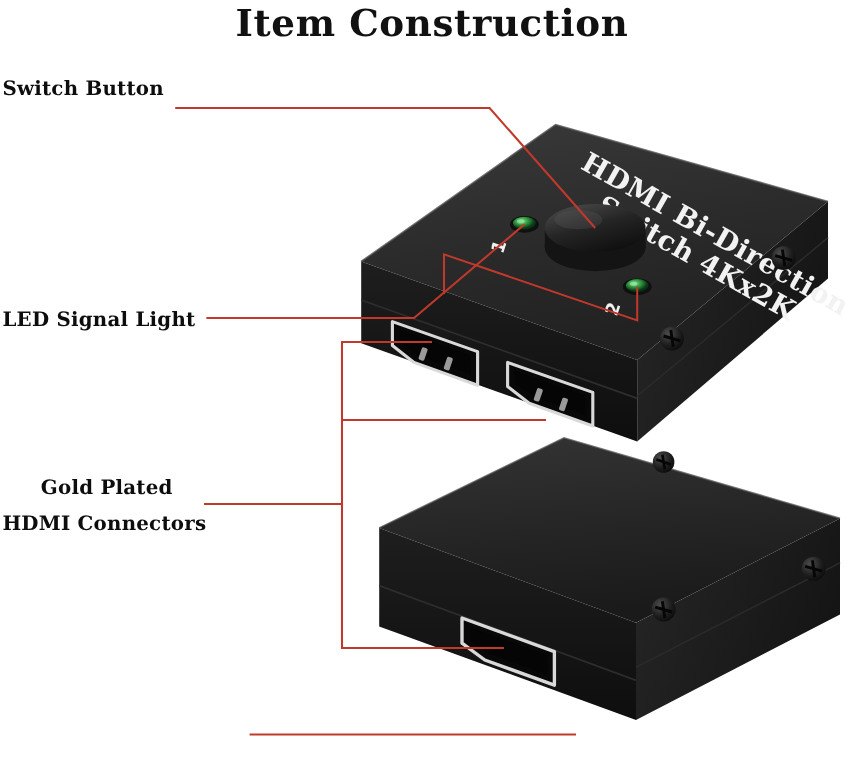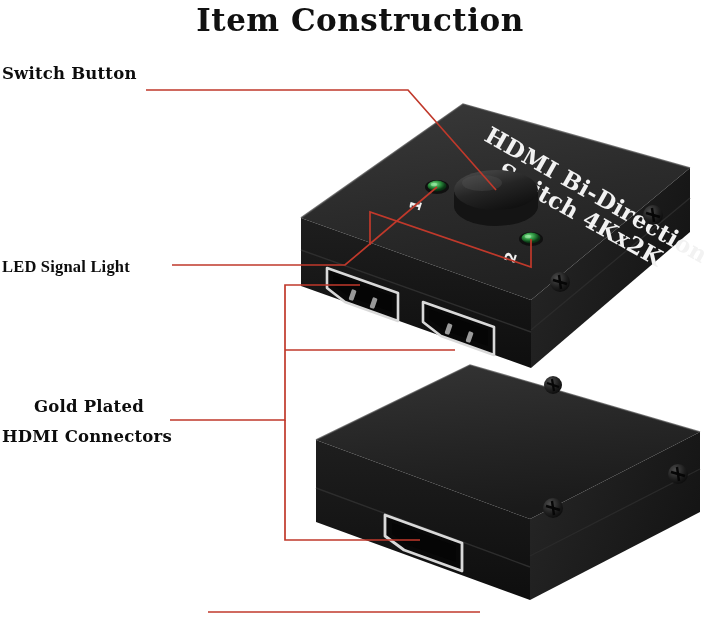--- a/index.html
+++ b/index.html
@@ -36,21 +36,21 @@
   .callout-label {
     position: absolute;
     font-family: "DejaVu Serif", "Liberation Serif", serif;
     font-size: 16.5px;
     font-weight: bold;
     color: #0d0d0d;
     white-space: nowrap;
     letter-spacing: 0.2px;
   }
   #label-switch-button { left: 2px;  top: 64px; }
-  #label-led-signal    { left: 2px;  top: 257px; font-family: Liberation Serif, serif; }
+  #label-led-signal    { left: 2px;  top: 257px; }
   #label-gold-line1    { left: 34px; top: 397px; }
   #label-gold-line2    { left: 2px;  top: 427px; }
   #label-stainless     { left: 22px; top: 603px; }
 
   
   #art, #leaders {
     position: absolute;
     left: 0;
     top: 0;
     width: 720px;

